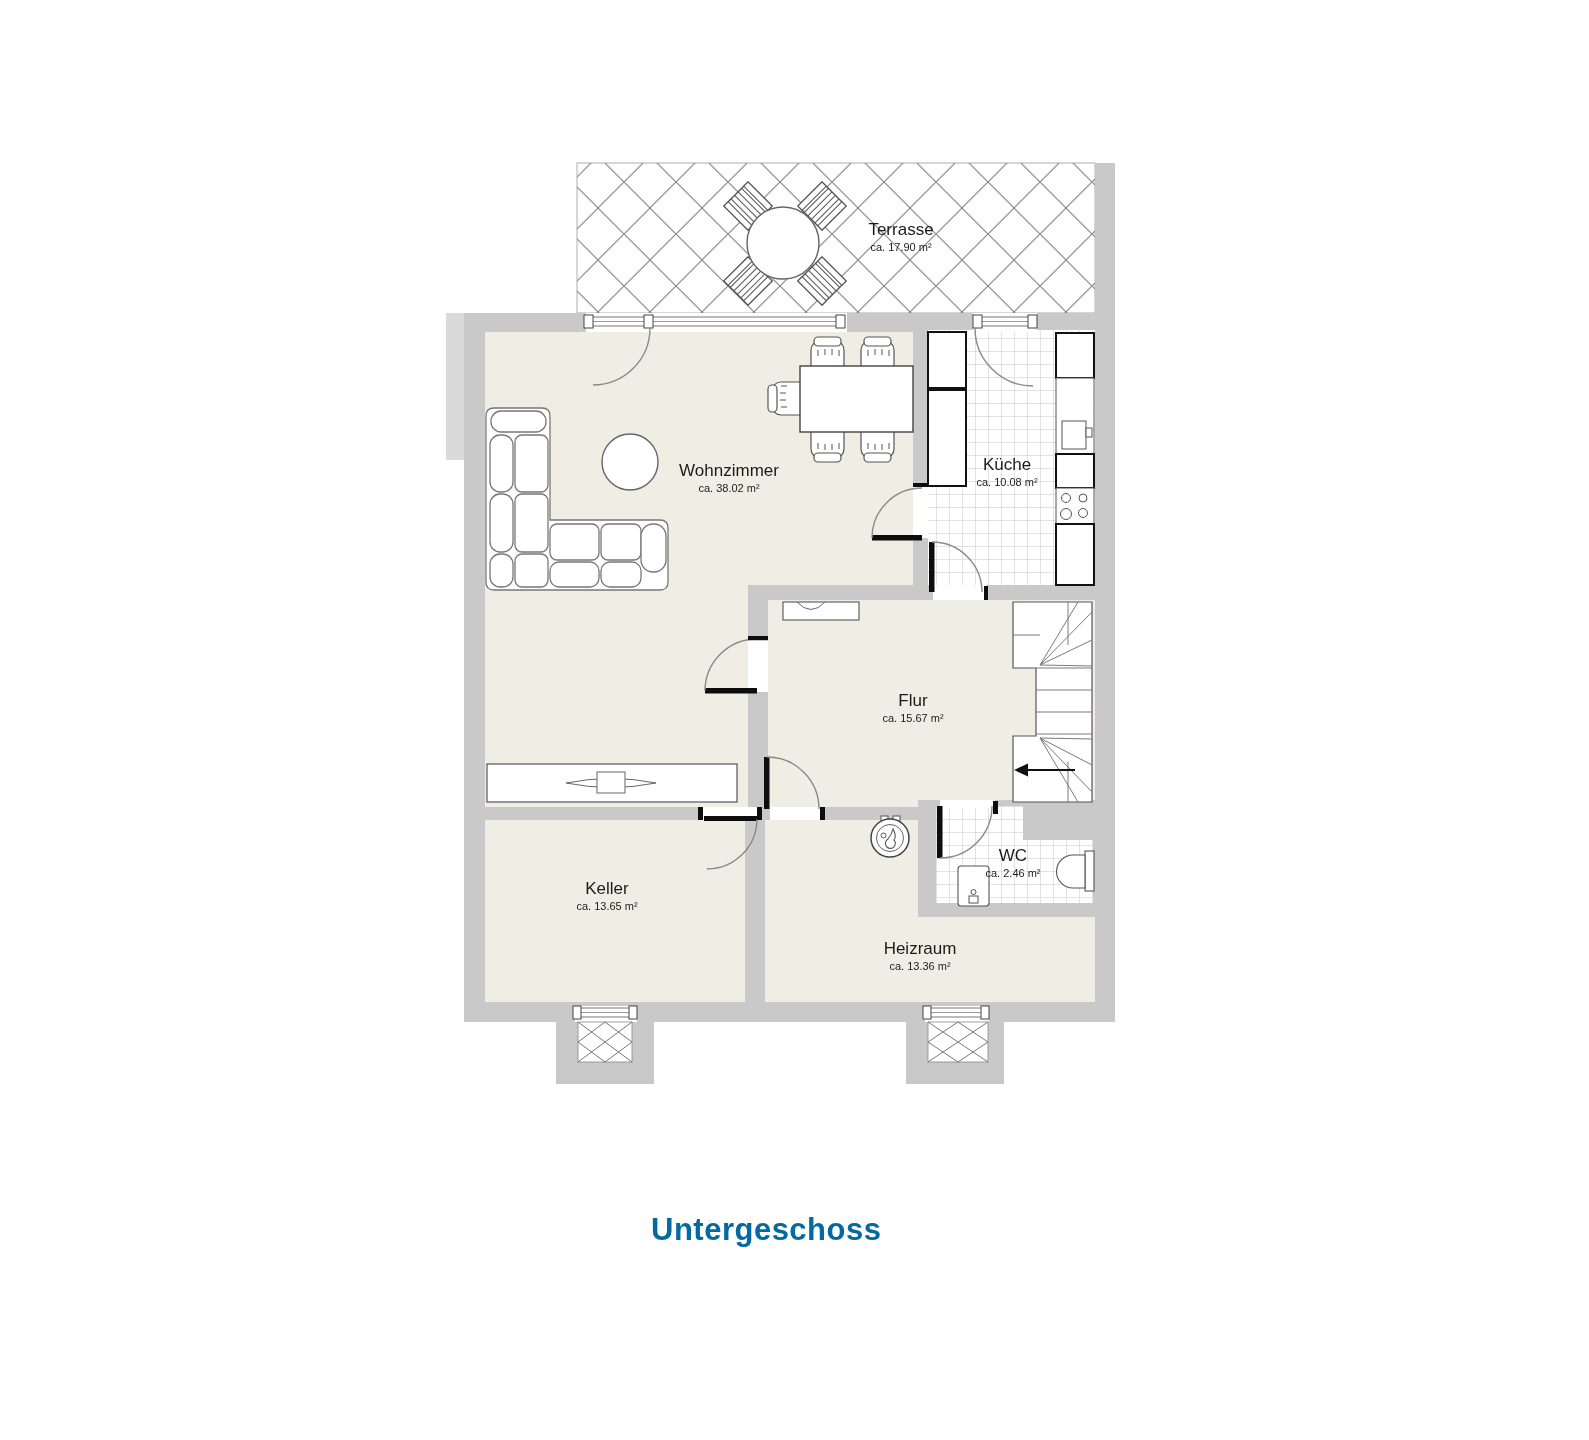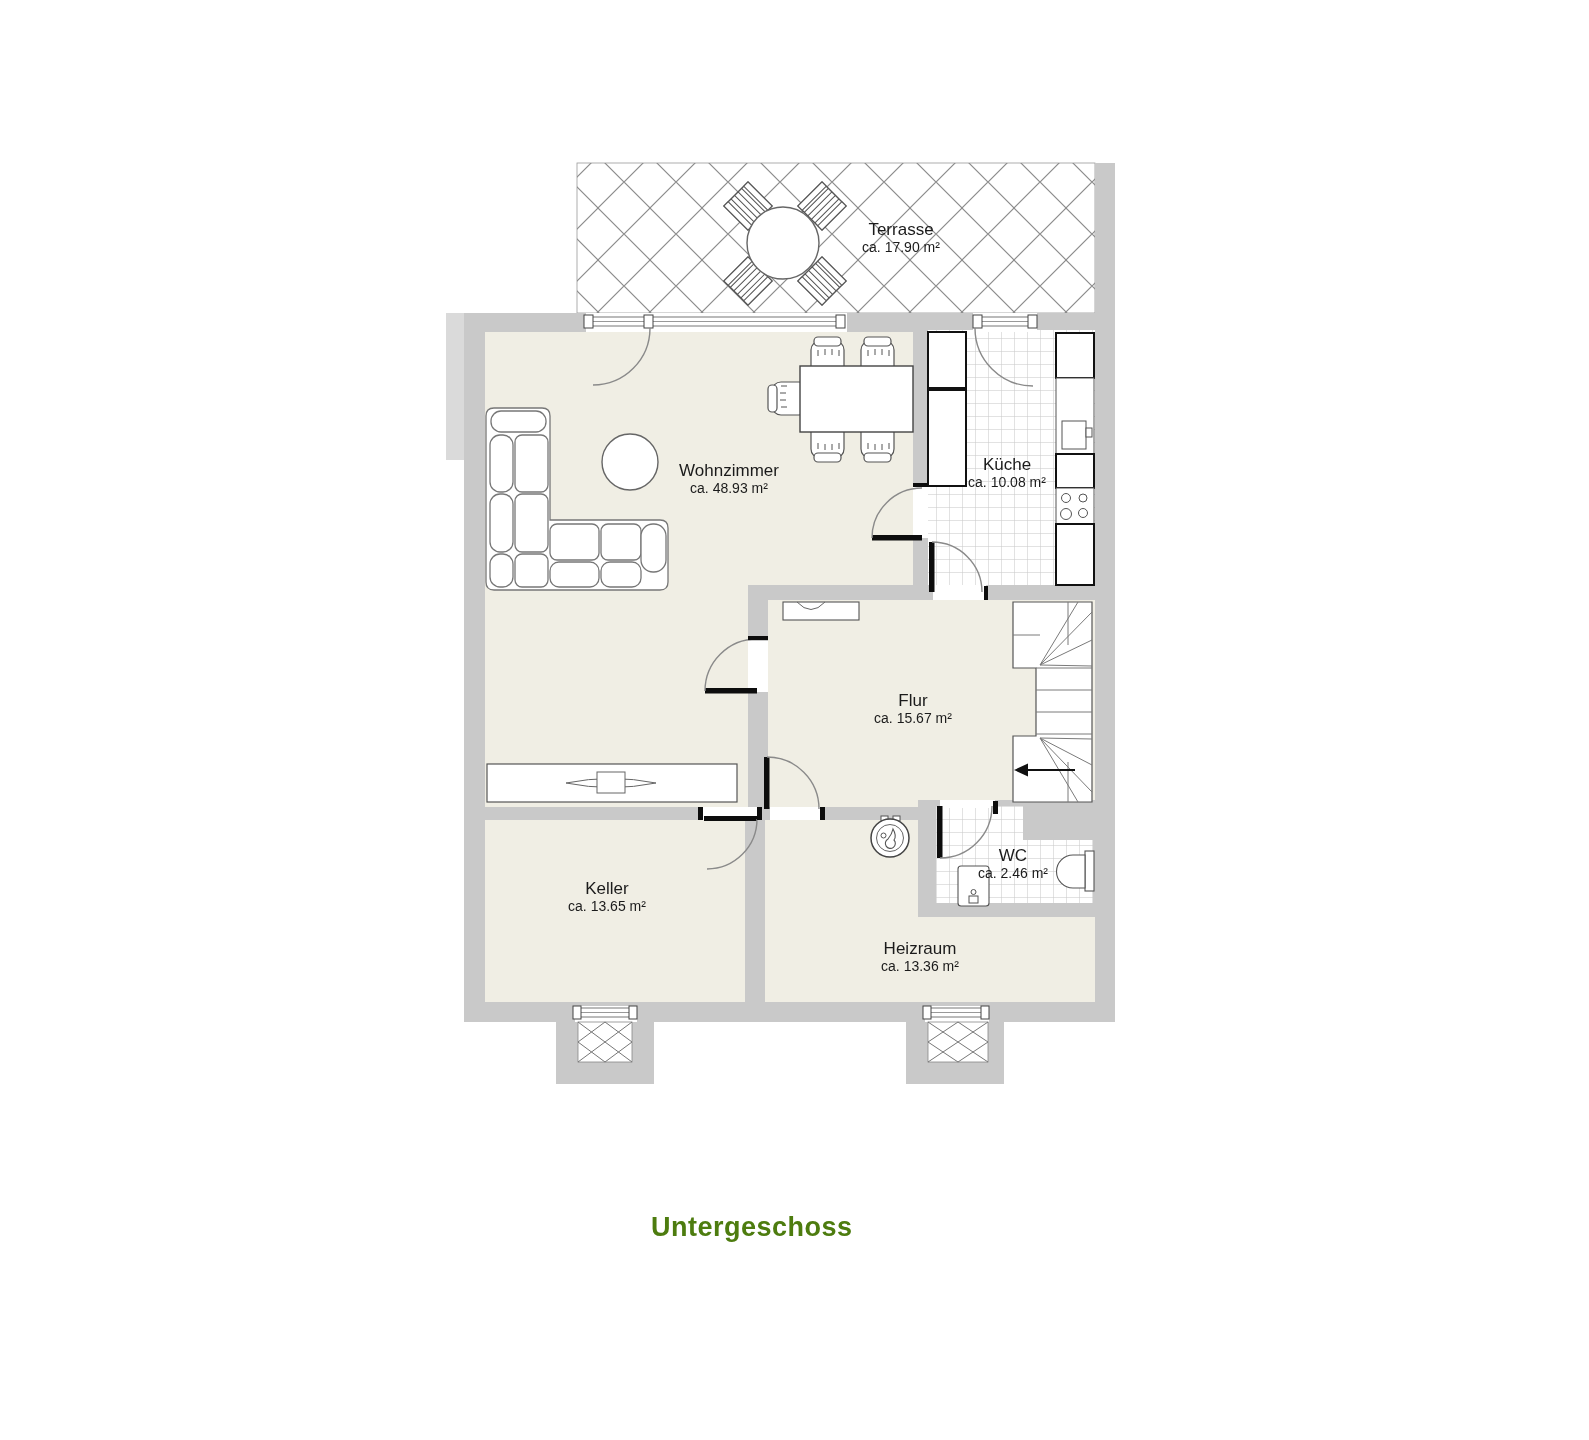--- a/index.html
+++ b/index.html
@@ -1,22 +1,22 @@
 <!DOCTYPE html>
 <html><head>
 <meta charset="utf-8">
 <style>
   html,body{margin:0;padding:0;background:#ffffff;}
   .stage{position:relative;width:1589px;height:1440px;background:#fff;overflow:hidden;
          font-family:"Liberation Sans",sans-serif;}
   .stage svg{position:absolute;left:0;top:0;}
   .room-label{position:absolute;transform:translateX(-50%);text-align:center;color:#1b1b1b;white-space:nowrap;}
   .room-label .nm{display:block;font-weight:normal;font-size:17px;line-height:18px;text-align:center;}
-  .room-label .ar{display:block;font-size:14px;line-height:16px;}
-  .plan-title{position:absolute;left:651px;top:1212px;font-weight:bold;font-size:27px;color:#4d7c0f;letter-spacing:.5px;}
+  .room-label .ar{display:block;font-size:11px;line-height:16px;}
+  .plan-title{position:absolute;left:651px;top:1212px;font-weight:bold;font-size:31px;color:#0369a1;letter-spacing:.5px;}
 </style>
 </head>
 <body>
 
 <div class="stage">
 
 <svg width="1589" height="1440" viewBox="0 0 1589 1440">
   <defs>
     <pattern id="hatch" width="52" height="52" patternUnits="userSpaceOnUse">
       <path d="M26 0 L52 26 L26 52 L0 26 Z" fill="none" stroke="#8c8c8c" stroke-width="1.1"></path>
@@ -268,21 +268,21 @@
     <path d="M975 328 A58 58 0 0 0 1033 386" fill="none" stroke="#8a8a8a" stroke-width="1.4"></path>
   </g>
 </svg>
 
 <div class="room-label" style="left:901px;top:221px">
   <span class="nm">Terrasse</span>
   <span class="ar">ca. 17.90 m²</span>
 </div>
 <div class="room-label" style="left:729px;top:462px">
   <span class="nm">Wohnzimmer</span>
-  <span class="ar">ca. 48.93 m²</span>
+  <span class="ar">ca. 38.02 m²</span>
 </div>
 <div class="room-label" style="left:1007px;top:456px">
   <span class="nm">Küche</span>
   <span class="ar">ca. 10.08 m²</span>
 </div>
 <div class="room-label" style="left:913px;top:692px">
   <span class="nm">Flur</span>
   <span class="ar">ca. 15.67 m²</span>
 </div>
 <div class="room-label" style="left:607px;top:880px">

